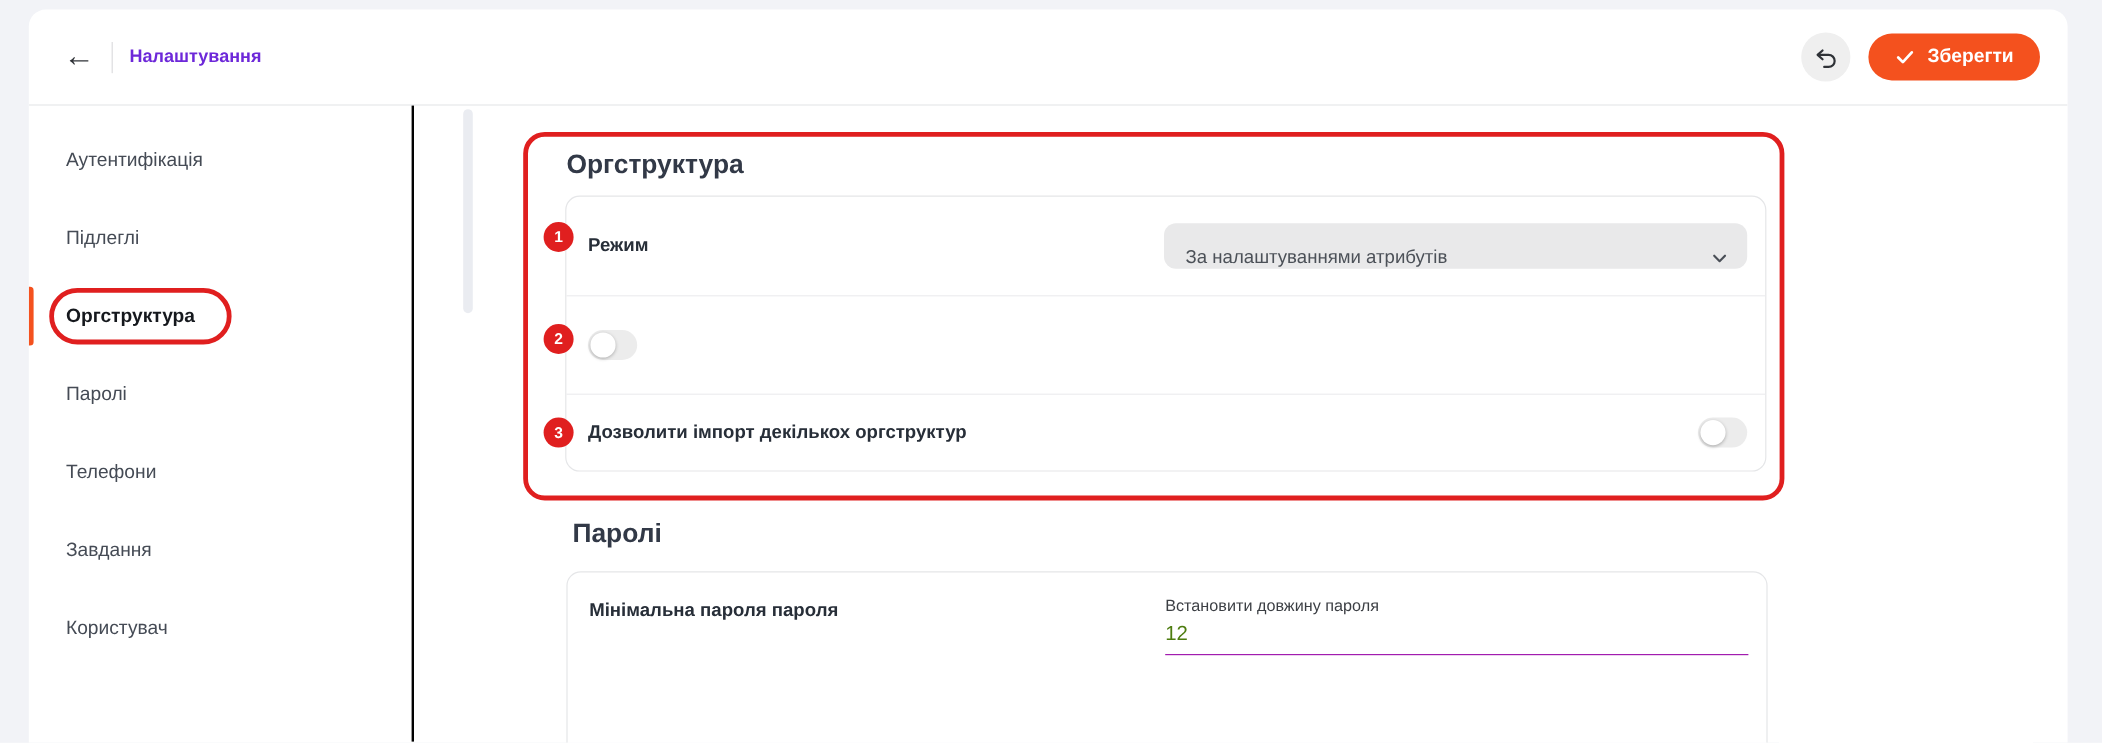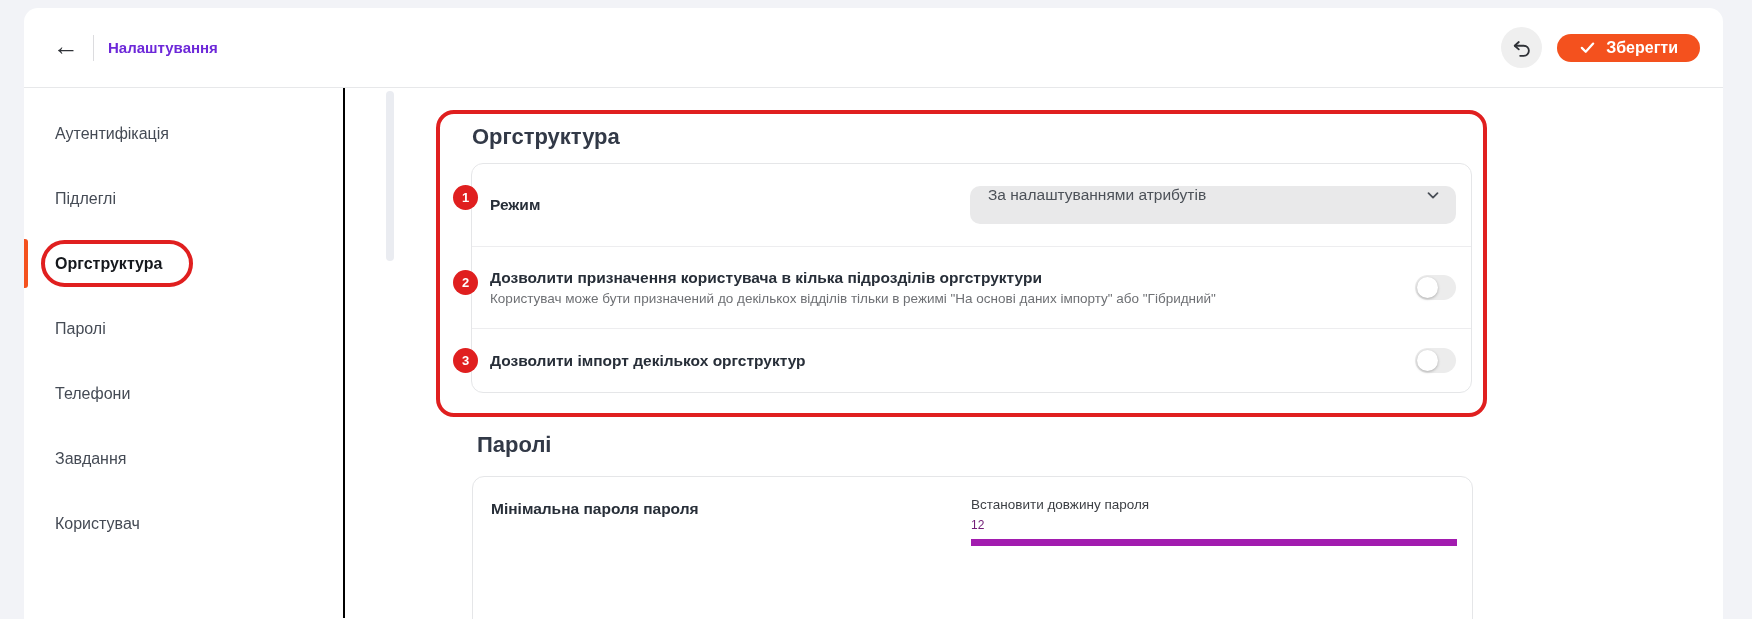--- a/index.html
+++ b/index.html
@@ -22,21 +22,21 @@
   }
   .back-arrow { font-size:26px; line-height:1; color:#2f3237; cursor:pointer; margin-top:-3px; }
   .hdr-divider { width:1px; height:26px; background:#dcdcdf; margin:0 14px; }
   .hdr-title { font-size:15px; color:#6d28d9;font-weight:bold; }
   .hdr-spacer { flex:1; }
   .undo-btn {
     width:41px; height:41px; border-radius:50%; background:#efefef;
     display:flex; align-items:center; justify-content:center; margin-right:15px; cursor:pointer;
   }
   .save-btn {
-    height:28px; border:none; border-radius:21px; background:#f4511e; color:#fff;
+    height:39px; border:none; border-radius:21px; background:#f4511e; color:#fff;
     display:flex; align-items:center; gap:10px; padding:0 22px;
     font-size:16px; font-weight:700; font-family:inherit; cursor:pointer;
   }
   
   .body-wrap { display:flex; height:530px; position:relative; }
   .scroll-thumb {
     position:absolute; left:362px; top:3px; width:8px; height:170px;
     background:#eaecf1; border-radius:4px;
   }
   
@@ -72,41 +72,41 @@
   .row-label { font-size:15.5px; font-weight:700; color:#272e38; }
   .row-sub { font-size:13.5px; color:#6e7074; margin-top:4px; }
   .h82 { height:82px; } .h64 { height:64px; }
   .badge {
     position:absolute; left:-19px; width:25px; height:25px; border-radius:50%;
     background:#e01f1f; color:#fff; font-size:13px; font-weight:700;
     display:flex; align-items:center; justify-content:center;
   }
   .select {
     width:486px; height:38px; background:#e9e9ea; border-radius:10px;
-    display:flex; align-items:flex-start; padding:0 14px 0 18px;
+    display:flex; align-items:flex-end; padding:0 14px 0 18px;
     font-size:15.5px; color:#4c5158; cursor:pointer; flex-shrink:0;
   }
   .select .chev { margin-left:auto; display:flex; }
   .toggle {
     width:41px; height:25px; border-radius:13px; background:#ececec;
     position:relative; flex-shrink:0; cursor:pointer;
   }
   .toggle .knob {
     position:absolute; left:2px; top:2px; width:21px; height:21px; border-radius:50%;
     background:#fff; box-shadow:0 1px 3px rgba(0,0,0,.28);
   }
   .section-2 { margin-top:13px; margin-left:36px; }
   .card2 { margin-left:0; margin-top:16px; height:230px; }
   .row-b { align-items:flex-start; padding-top:20px; height:146px; }
   .row-b .row-label { margin-top:3px; }
-  .input-wrap { width:486px; flex-shrink:0; border-bottom:7px solid #a21caf; padding-bottom:7px; }
+  .input-wrap { width:486px; flex-shrink:0; border-bottom:1px solid #a21caf; padding-bottom:7px; }
   .input-label { font-size:13.5px; color:#3c3f44; }
   .input-value {
     display:block; width:100%; border:none; outline:none; background:transparent;
-    font-family:inherit; font-size:12px; color:#701a75; margin-top:6px;
+    font-family:inherit; font-size:17px; color:#4d7c0f; margin-top:6px;
   }
 </style>
 </head>
 <body>
 
 <div class="panel">
 
   <div class="header">
     <span class="back-arrow">←</span>
     <span class="hdr-divider"></span>
@@ -175,24 +175,20 @@
               <span class="chev">
                 <svg width="18" height="18" viewBox="0 0 24 24" fill="none" stroke="#4a4f57" stroke-width="2.4" stroke-linecap="round" stroke-linejoin="round">
                   <path d="M6 9.5 L12 15.5 L18 9.5"></path>
                 </svg>
               </span>
             </div>
           </div>
 
           <div class="row h82">
             <span class="badge" style="top:23px;">2</span>
-            <div class="row-text">
-              <div class="row-label">Дозволити призначення користувача в кілька підрозділів оргструктури</div>
-              <div class="row-sub">Користувач може бути призначений до декількох відділів тільки в режимі "На основі даних імпорту" або "Гібридний"</div>
-            </div>
             <div class="toggle">
                 <span class="knob"></span>
               </div>
           </div>
 
           <div class="row h64">
             <span class="badge" style="top:19px;">3</span>
             <div class="row-text">
               <div class="row-label">Дозволити імпорт декількох оргструктур</div>
             </div>

